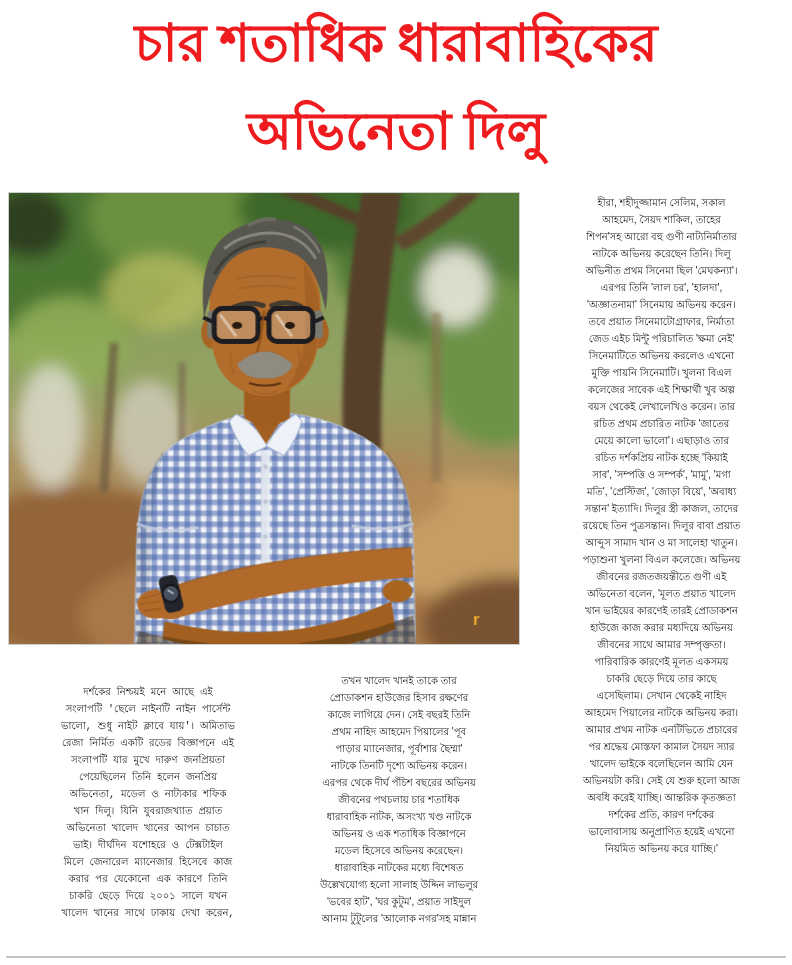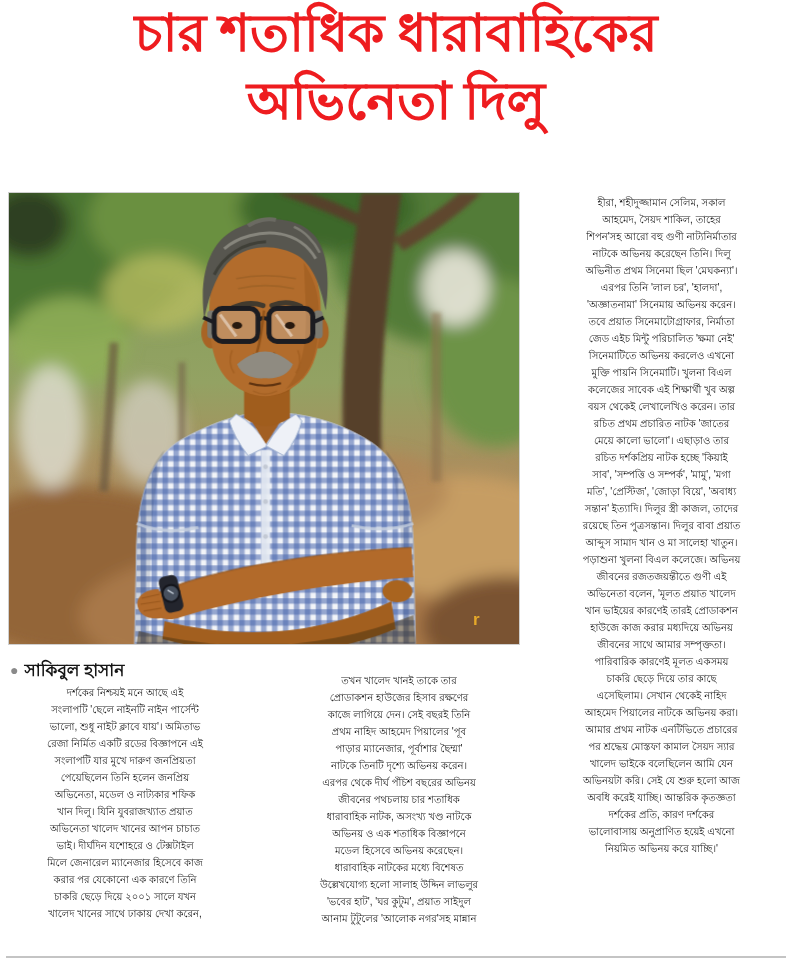--- a/index.html
+++ b/index.html
@@ -4,38 +4,38 @@
 <style>
   html,body{margin:0;padding:0;background:#ffffff;}
   .page{
     position:relative;width:792px;height:965px;background:#ffffff;
     font-family:"Liberation Sans","DejaVu Sans",sans-serif;
     overflow:hidden;
   }
   .headline{
     position:absolute;top:0px;left:0;width:792px;margin:0;
     text-align:center;color:#ee1c1f;font-weight:700;
-    font-size:52px;line-height:68px;white-space:pre-line;
+    font-size:52px;line-height:88px;white-space:pre-line;
     font-family:"Liberation Serif","DejaVu Serif",serif;
   }
   .photo{
     position:absolute;left:8px;top:192px;width:512px;height:453px;
     border:1px solid #cfcfcf;box-sizing:border-box;background:#8a9a5e;
   }
   .photo svg{display:block;width:100%;height:100%;}
   .byline{
     position:absolute;left:10px;top:657px;width:250px;
     font-size:17px;font-weight:700;color:#151515;
   }
   .byline .bullet{color:#8a8a8a;font-size:14px;margin-right:6px;vertical-align:1px;}
   .col{
     position:absolute;font-size:10px;line-height:17px;color:#1c1c1c;
     white-space:pre-line;overflow-wrap:anywhere;text-align:center;
   }
-  .col1{left:0;top:684px;width:250px;}
+  .col1{left:23px;top:684px;width:250px;font-family:Liberation Mono, monospace;}
   .col2{left:276px;top:672px;width:246px;}
   .col3{left:535px;top:194px;width:253px;}
   .bottom-rule{
     position:absolute;left:6px;top:956px;width:780px;height:2px;background:#c4c4c4;
   }
 </style>
 </head>
 <body>
 
 <div class="page">
@@ -152,23 +152,20 @@
           <circle cx="162.5" cy="402" r="8.5" fill="#47505e" stroke="#14151b" stroke-width="2"></circle>
           <path d="M160,398 L165,403" stroke="#c9d2dd" stroke-width="1.4"></path>
         </g>
         <ellipse cx="390" cy="400" rx="15" ry="11" fill="#a9641f"></ellipse>
         <path d="M130,440 C225,464 320,458 406,424 L408,453 L128,453 Z" fill="#46310f" opacity="0.5"></path>
       </g>
       <text x="466" y="434" font-size="17" fill="#f2b32a" font-weight="bold" opacity="0.9">r</text>
     </svg>
   </div>
 
-  <div class="byline">
-    <span class="bullet">●</span><span>সাকিবুল হাসান</span>
-  </div>
 
   <div class="col col1">দর্শকের নিশ্চয়ই মনে আছে এই
 সংলাপটি 'ছেলে নাইনটি নাইন পার্সেন্ট
 ভালো, শুধু নাইট ক্লাবে যায়'। অমিতাভ
 রেজা নির্মিত একটি রডের বিজ্ঞাপনে এই
 সংলাপটি যার মুখে দারুণ জনপ্রিয়তা
 পেয়েছিলেন তিনি হলেন জনপ্রিয়
 অভিনেতা, মডেল ও নাট্যকার শফিক
 খান দিলু। যিনি যুবরাজখ্যাত প্রয়াত
 অভিনেতা খালেদ খানের আপন চাচাত

